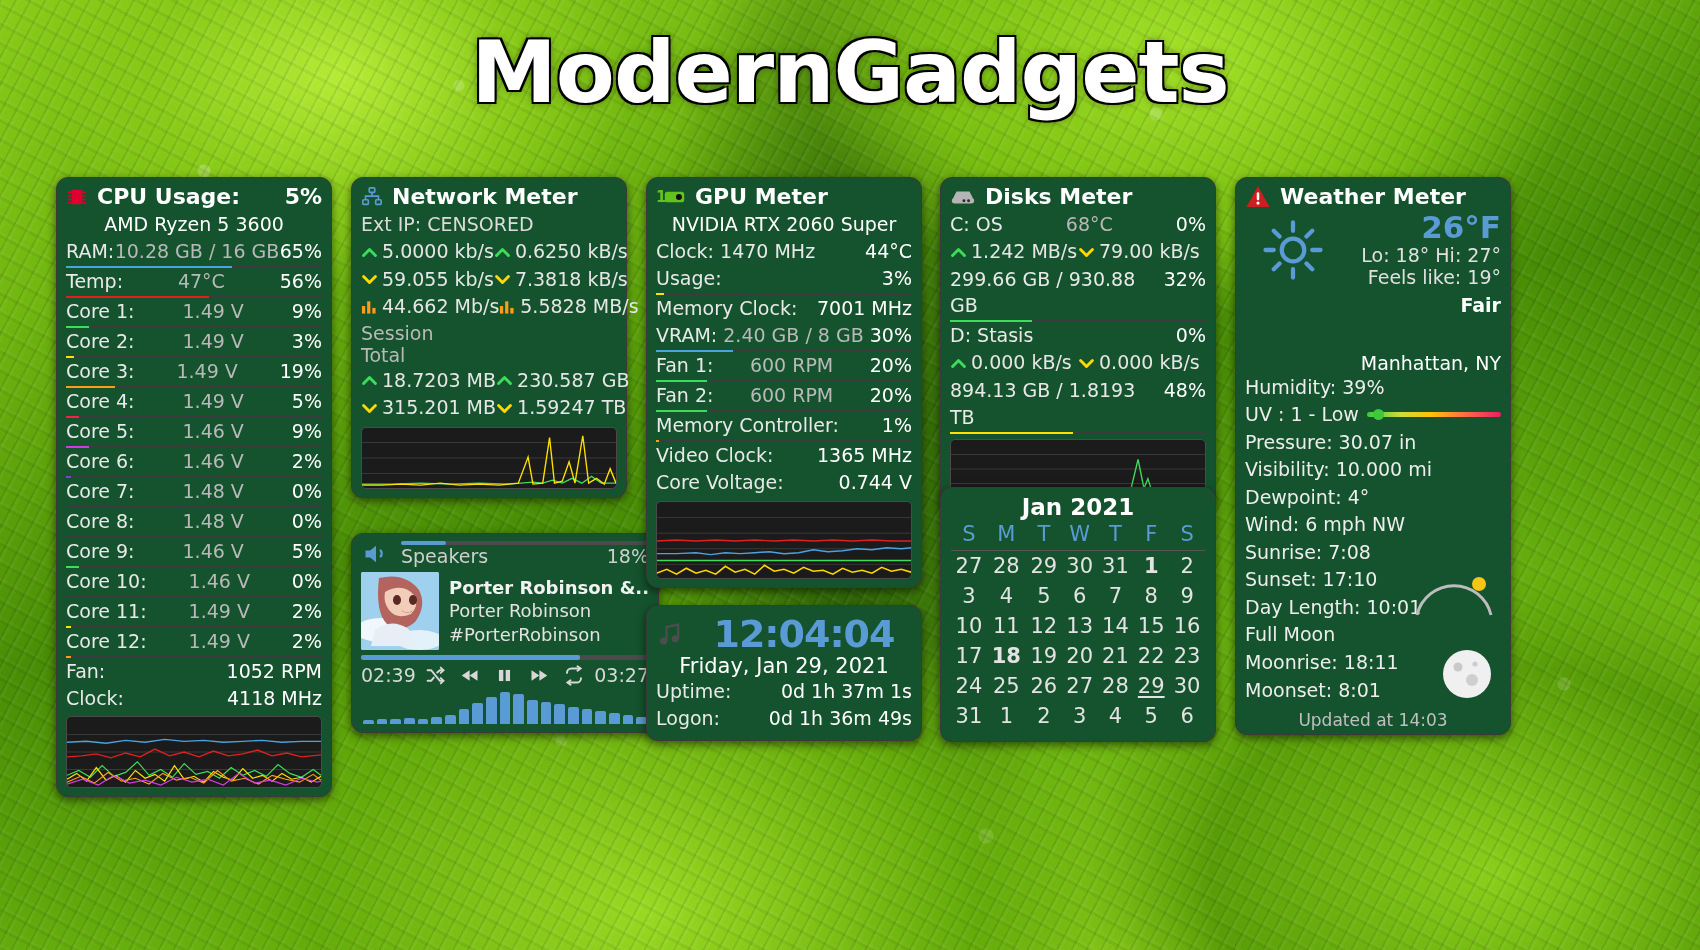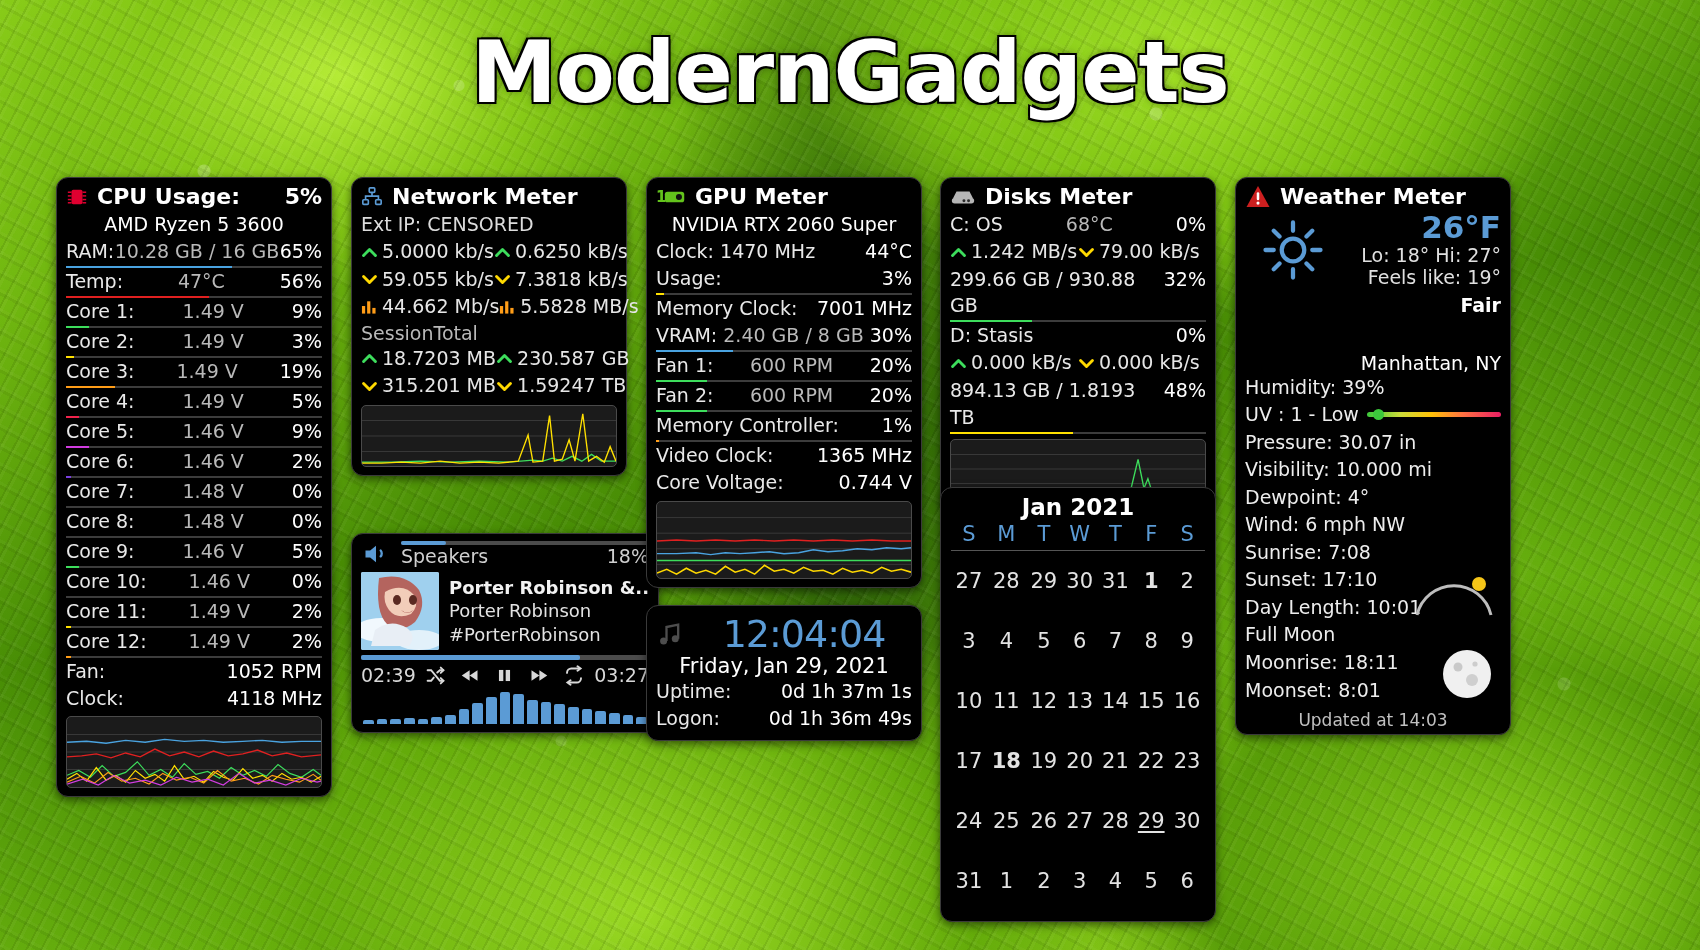--- a/index.html
+++ b/index.html
@@ -54,21 +54,21 @@
     letter-spacing: -1px;
     text-shadow:
       -2px -2px 0 #000, 2px -2px 0 #000, -2px 2px 0 #000, 2px 2px 0 #000,
       0 0 10px rgba(0,0,0,0.55);
     z-index: 5;
   }
 
   
   .widget {
     position: absolute;
-    background: #000000;
+    background: #14532d;
     border-radius: 12px;
     border: 1px solid #3a3a3a;
     color: #e6e6e6;
     padding: 6px 9px 8px 9px;
     box-shadow: 0 3px 10px rgba(0,0,0,0.55);
     z-index: 10;
   }
   .wtitle {
     display: flex; align-items: center; gap: 9px;
     font-size: 22px; font-weight: 700; color: #ffffff;
@@ -112,21 +112,21 @@
 
   
   #cpu-widget { left: 56px; top: 177px; width: 276px; }
   #cpu-widget .row { font-size: 19px; }
   #cpu-widget .cpu-name { justify-content: center; color: #ffffff; font-size: 19px; }
 
   
   #network-widget { left: 351px; top: 177px; width: 276px; }
   .netline { display: flex; font-size: 19px; line-height: 1.45; }
   .netline > div { flex: 1; display: flex; align-items: center; gap: 4px; white-space: nowrap; }
-  .nethead { display: flex; font-size: 19px; color: #b9b9b9; justify-content: flex-start; margin: 1px 0; }
+  .nethead { display: flex; font-size: 19px; color: #b9b9b9; justify-content: center; margin: 1px 0; flex-direction: column; }
 
   
   #media-widget { left: 351px; top: 533px; width: 308px; }
   .vol-row { display: flex; align-items: center; gap: 10px; }
   .vol-bar-wrap { flex: 1; }
   .volbar { height: 4px; background: #4b4b4b; border-radius: 2px; position: relative; }
   .volbar > i { position: absolute; left: 0; top: 0; bottom: 0; background: #5b9bd5; border-radius: 2px; }
   .vol-text { display: flex; justify-content: space-between; font-size: 19px; color: #cfcfcf; }
   .track-area { display: flex; gap: 10px; margin-top: 4px; }
   .albumart {
@@ -146,35 +146,35 @@
   .eq { display: flex; align-items: flex-end; gap: 3px; height: 34px; margin-top: 4px; padding: 0 2px; }
   .eq span { flex: 1; background: #5b9bd5; border-radius: 2px 2px 0 0; }
 
   
   #gpu-widget { left: 646px; top: 177px; width: 276px; }
   #gpu-widget .gpu-name { justify-content: center; color: #ffffff; }
 
   
   #clock-widget { left: 646px; top: 605px; width: 276px; }
   .clock-top { display: flex; align-items: center; gap: 12px; }
-  .bigtime { flex: 1; text-align: center; font-size: 38px; font-weight: 400; color: #5b9bd5; letter-spacing: -1px; }
+  .bigtime { flex: 1; text-align: center; font-size: 38px; font-weight: 700; color: #5b9bd5; letter-spacing: -1px; }
   .datetext { text-align: center; font-size: 21px; color: #ffffff; margin-top: -2px; }
 
   
   #disks-widget { left: 940px; top: 177px; width: 276px; }
 
   
   #calendar-widget { left: 940px; top: 487px; width: 276px; padding: 6px 10px 10px 10px; }
   .cal-title { text-align: center; font-size: 23px; font-weight: 700; color: #ffffff; }
   table.cal { width: 100%; border-collapse: collapse; }
   table.cal th {
     font-size: 21px; font-weight: 400; color: #5b9bd5; padding: 2px 0 4px 0; text-align: center;
     border-bottom: 1px solid #555;
   }
-  table.cal td { font-size: 21px; text-align: center; padding: 18px 0; color: #e3e3e3; }
+  table.cal td { font-size: 21px; text-align: center; padding: 3px 0; color: #e3e3e3; }
   td.out { color: #767676; }
   td.dim { color: #8d8d8d; }
   td.today { color: #5b9bd5; font-weight: 700; }
   td.sel { color: #ffffff; font-weight: 500; text-decoration: underline; text-underline-offset: 3px; }
 
   
   #weather-widget { left: 1235px; top: 177px; width: 276px; padding-bottom: 4px; }
   .w-top { display: flex; align-items: flex-start; }
   .w-sun { width: 96px; flex: none; display: flex; align-items: center; justify-content: center; padding-top: 6px; }
   .w-right { flex: 1; text-align: right; }

